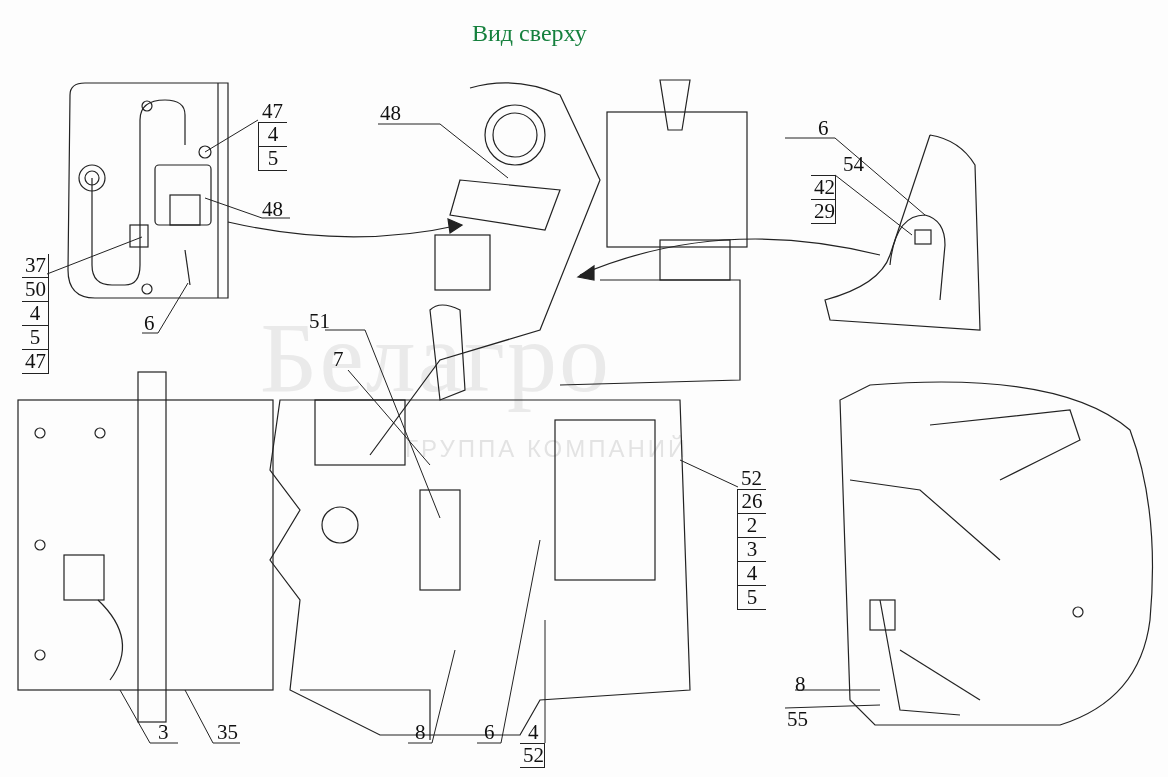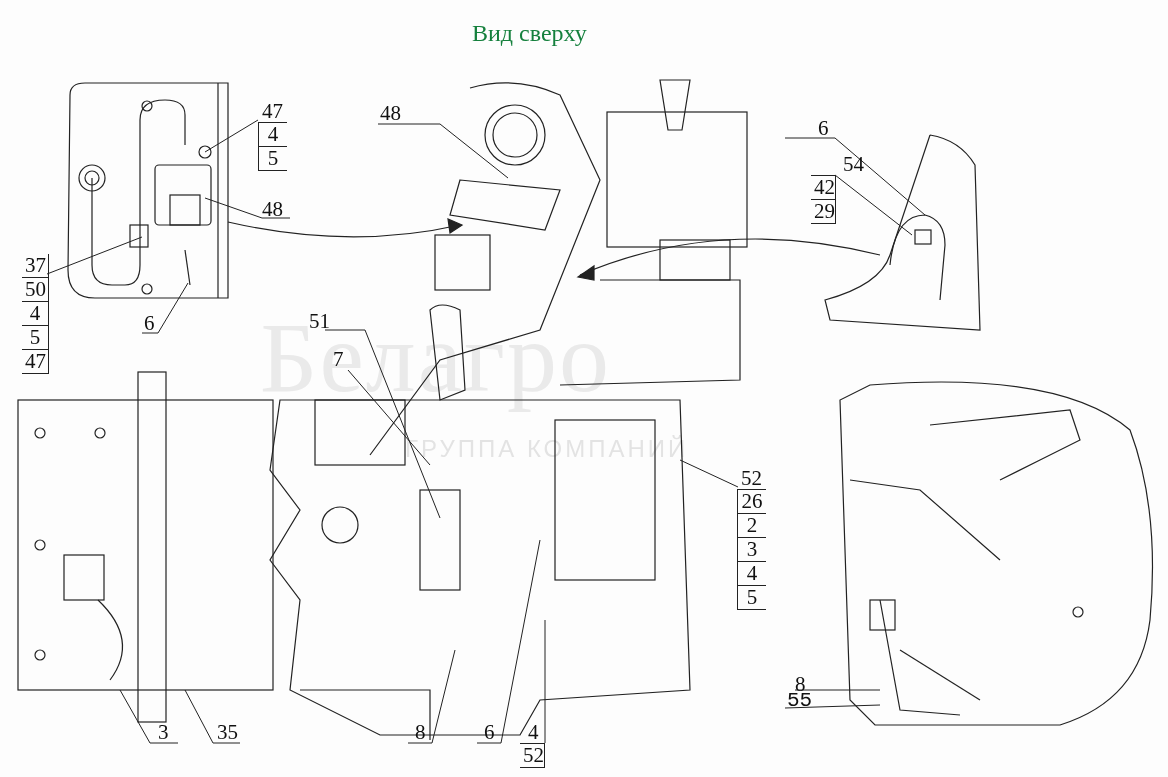--- a/index.html
+++ b/index.html
@@ -160,13 +160,13 @@
 </div>
 <div class="lbl" style="left:158px;top:721px;">3</div>
 <div class="lbl" style="left:217px;top:721px;">35</div>
 <div class="lbl" style="left:415px;top:721px;">8</div>
 <div class="lbl" style="left:484px;top:721px;">6</div>
 <div class="lbl" style="left:528px;top:721px;">4</div>
 <div class="stack" style="left:520px;top:743px;width:24px;">
   <div style="border-top:1.3px solid #222;">52</div>
 </div>
 <div class="lbl" style="left:795px;top:673px;">8</div>
-<div class="lbl" style="left:787px;top:690px;font-family:Liberation Mono, monospace;">55</div>
+<div class="lbl" style="left:787px;top:708px;">55</div>
 
 </body></html>

